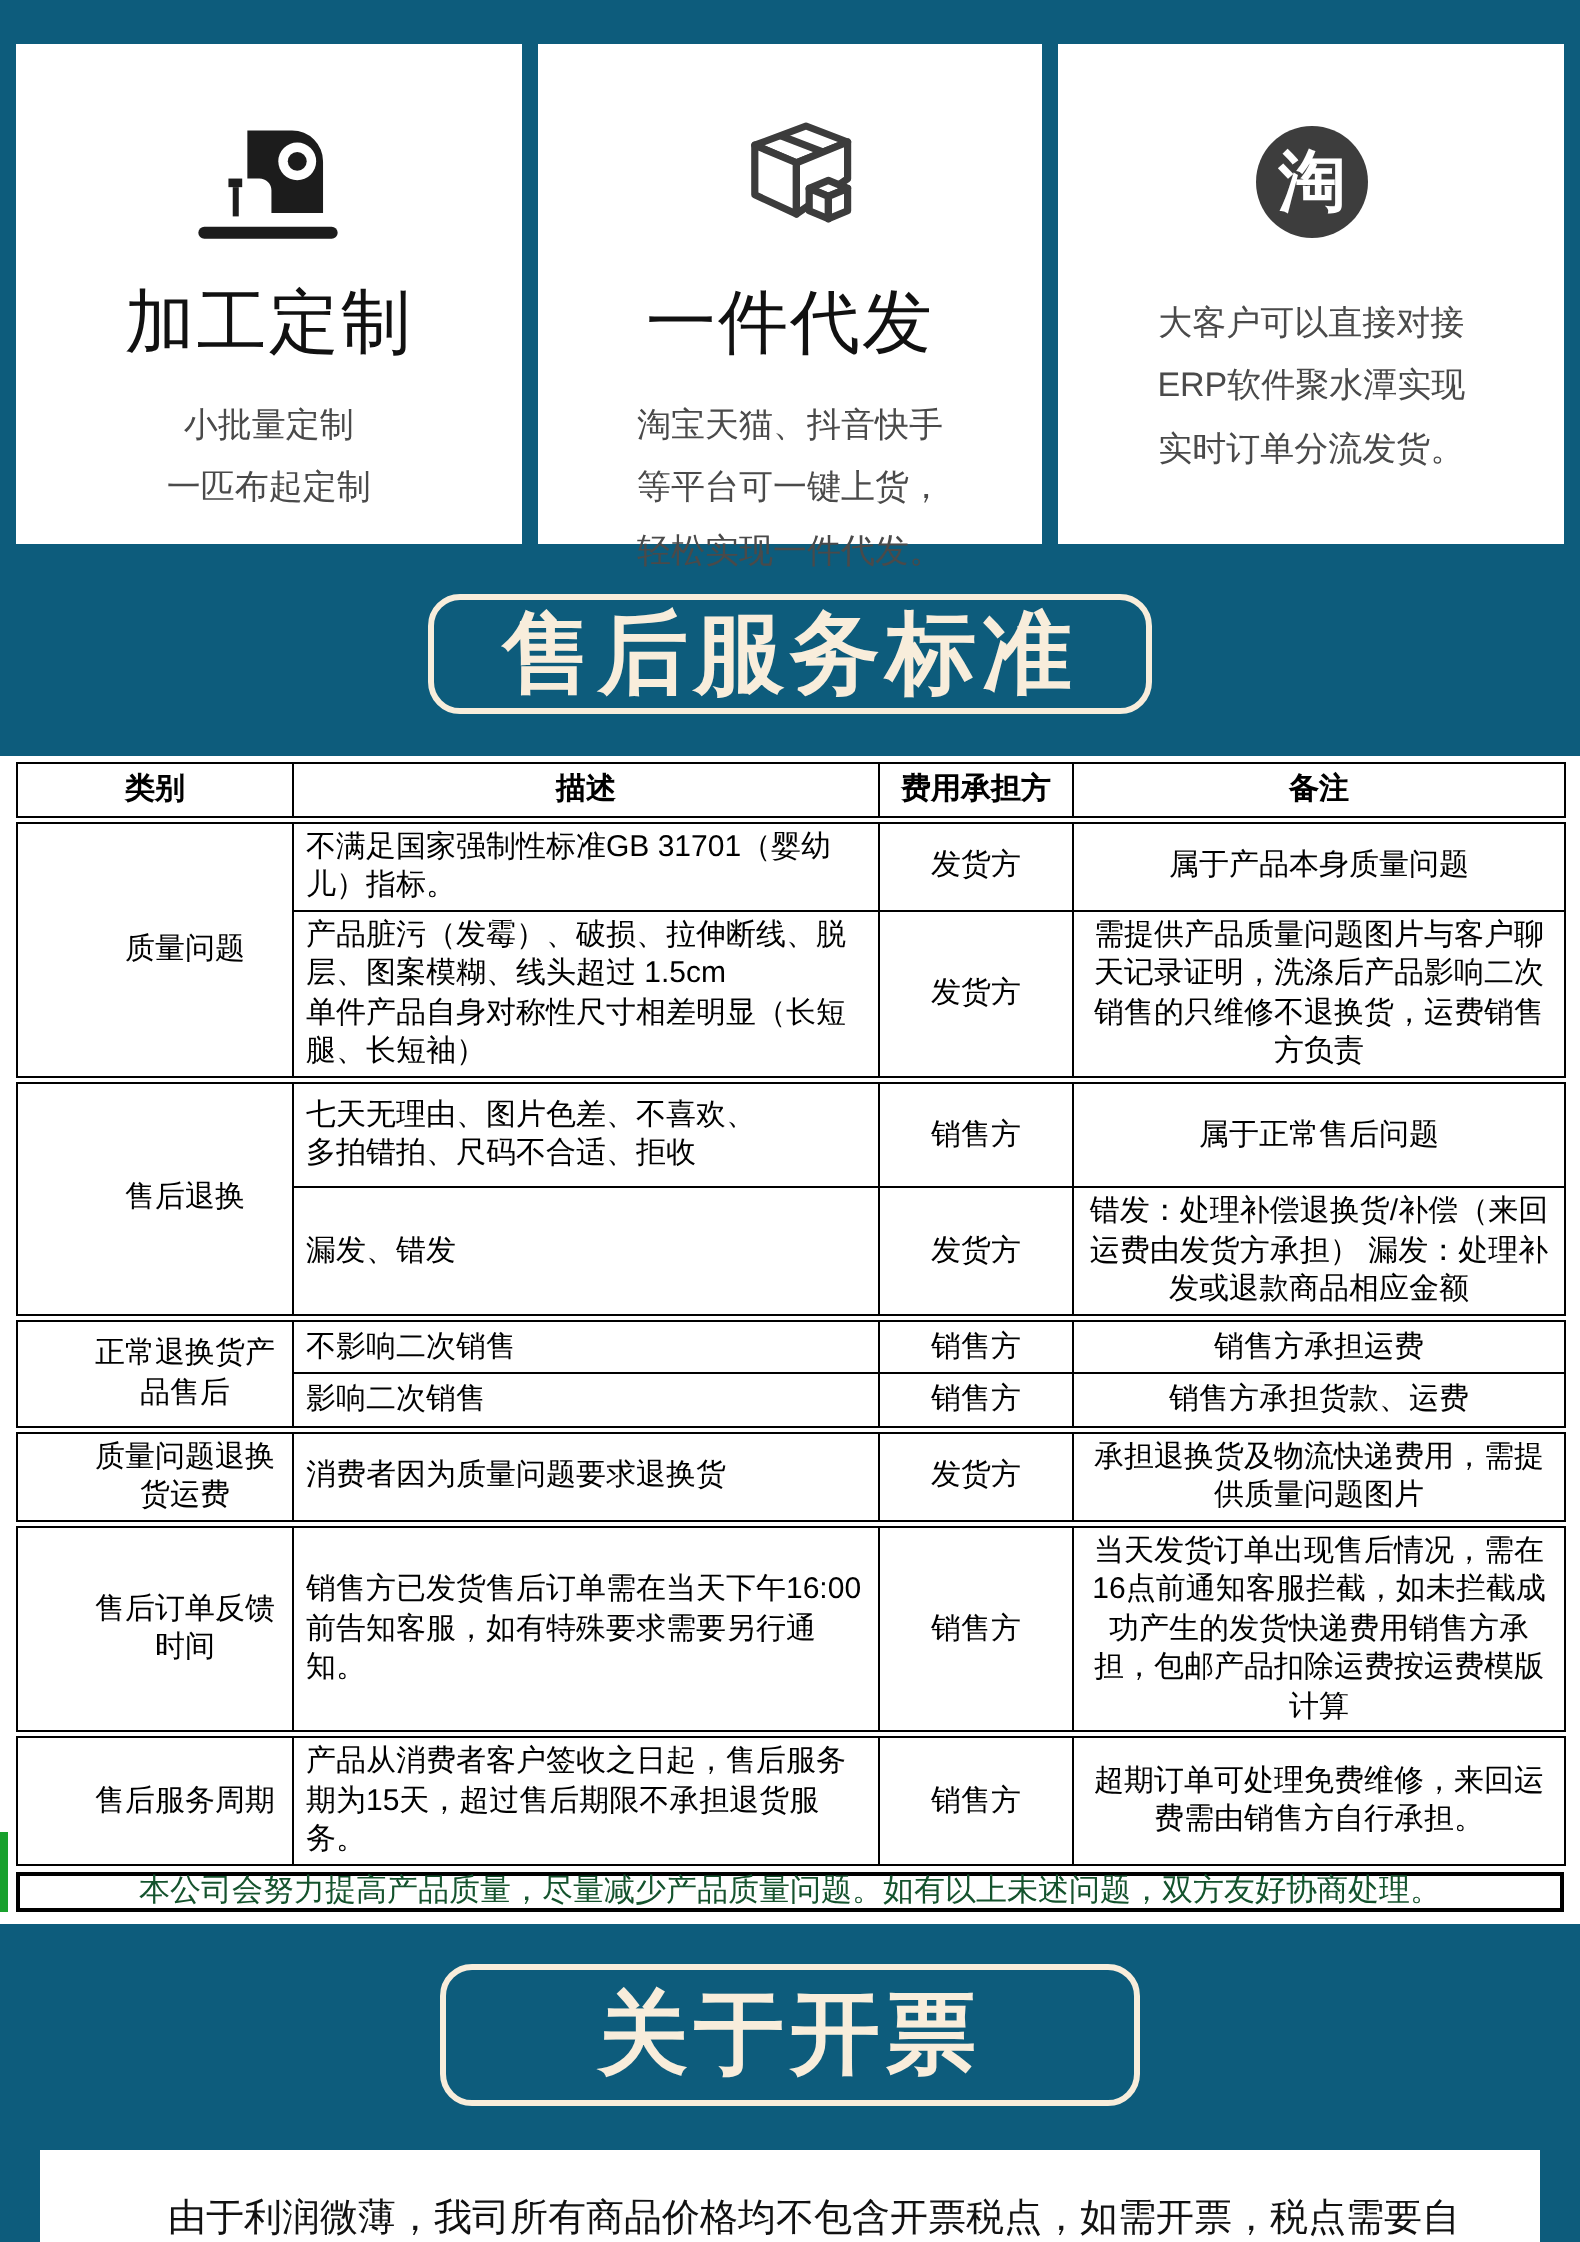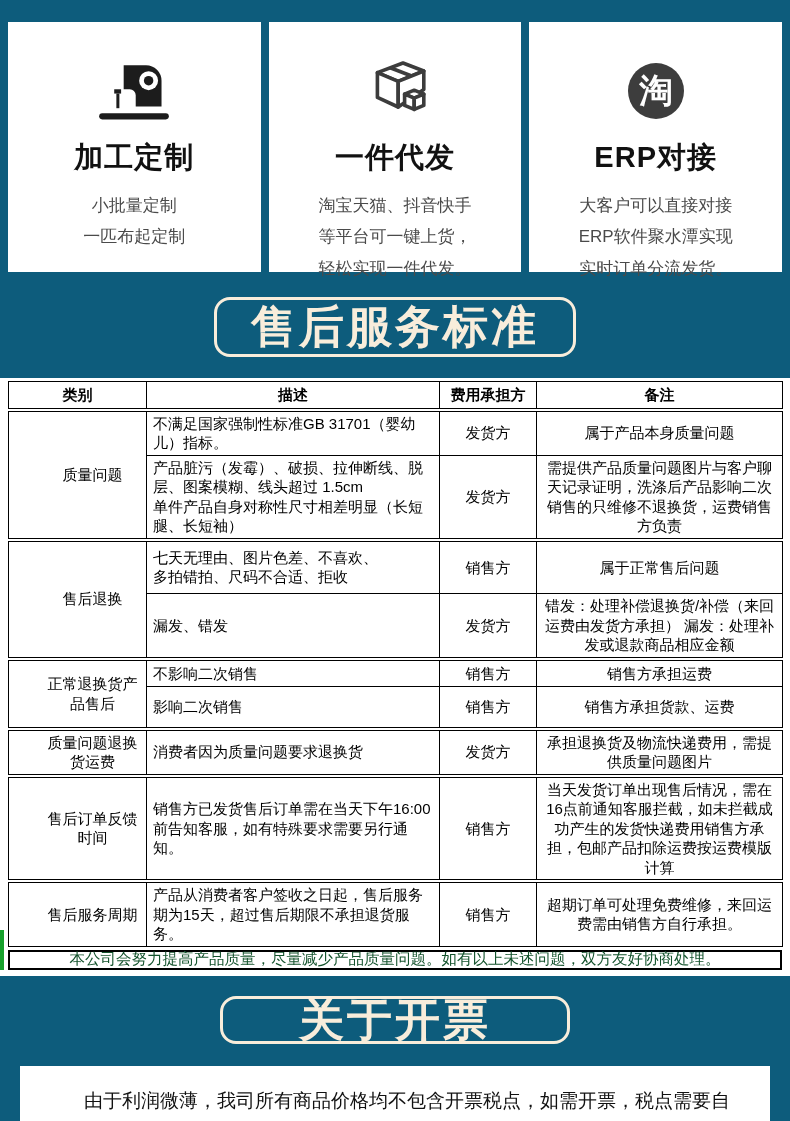--- a/index.html
+++ b/index.html
@@ -14,31 +14,31 @@
   
   .cards-row {
     display: flex; gap: 8px;
     padding: 22px 8px 0 8px;
   }
   .card {
     flex: 1; background: #ffffff;
     height: 250px; text-align: center;
   }
   .card-icon { margin-top: 26px; height: 86px; display: flex; align-items: center; justify-content: center; }
-  .card-title { font-size: 29px; font-weight: 700; color: #111111; letter-spacing: 1px; margin-top: 4px; }
+  .card-title { font-size: 35px; font-weight: 400; color: #111111; letter-spacing: 1px; margin-top: 4px; }
   .card-desc { margin-top: 12px; font-size: 17px; color: #4a4a4a; line-height: 1.85; }
 
   
   .banner {
     margin: 17px auto; border: 3px solid #f8eddb; border-radius: 16px;
     color: #f8eddb; font-weight: 700; font-size: 45px; letter-spacing: 3px;
     display: flex; align-items: center; justify-content: center;
   }
   .banner.after-sales { width: 362px; height: 60px; margin-top: 25px; }
-  .banner.invoice    { width: 350px; height: 48px; margin-top: 20px; }
+  .banner.invoice    { width: 350px; height: 71px; margin-top: 20px; }
 
   
   .table-band {
     position: relative;
     background: #ffffff;
     margin-top: 21px;
     padding: 3px 8px 6px 8px;
   }
   table.service-table {
     border-collapse: collapse; table-layout: fixed; width: 774px;
@@ -128,21 +128,20 @@
       </div>
     </div>
 
     <div class="card">
       <div class="card-icon">
         <svg class="icon-svg" width="80" height="80" viewBox="0 0 100 100">
           <circle cx="50" cy="50" r="35" fill="#3d3d3d"></circle>
           <text x="50" y="64" text-anchor="middle" font-size="42" font-weight="bold" fill="#ffffff">淘</text>
         </svg>
       </div>
-      <div class="card-title">ERP对接</div>
       <div class="card-desc">
         <div>大客户可以直接对接</div>
         <div>ERP软件聚水潭实现</div>
         <div>实时订单分流发货。</div>
       </div>
     </div>
 
   </div>
 
   <div class="banner after-sales">售后服务标准</div>
@@ -189,21 +188,21 @@
           <td class="payer">发货方</td>
           <td class="note">错发：处理补偿退换货/补偿（来回运费由发货方承担）  漏发：处理补发或退款商品相应金额</td>
         </tr>
 
         <tr style="height:28px" class="section-start">
           <td class="cat" rowspan="2">正常退换货产品售后</td>
           <td class="desc">不影响二次销售</td>
           <td class="payer">销售方</td>
           <td class="note">销售方承担运费</td>
         </tr>
-        <tr style="height:42px">
+        <tr style="height:28px">
           <td class="desc">影响二次销售</td>
           <td class="payer">销售方</td>
           <td class="note">销售方承担货款、运费</td>
         </tr>
 
         <tr style="height:44px" class="section-start">
           <td class="cat">质量问题退换货运费</td>
           <td class="desc">消费者因为质量问题要求退换货</td>
           <td class="payer">发货方</td>
           <td class="note">承担退换货及物流快递费用，需提供质量问题图片</td>

